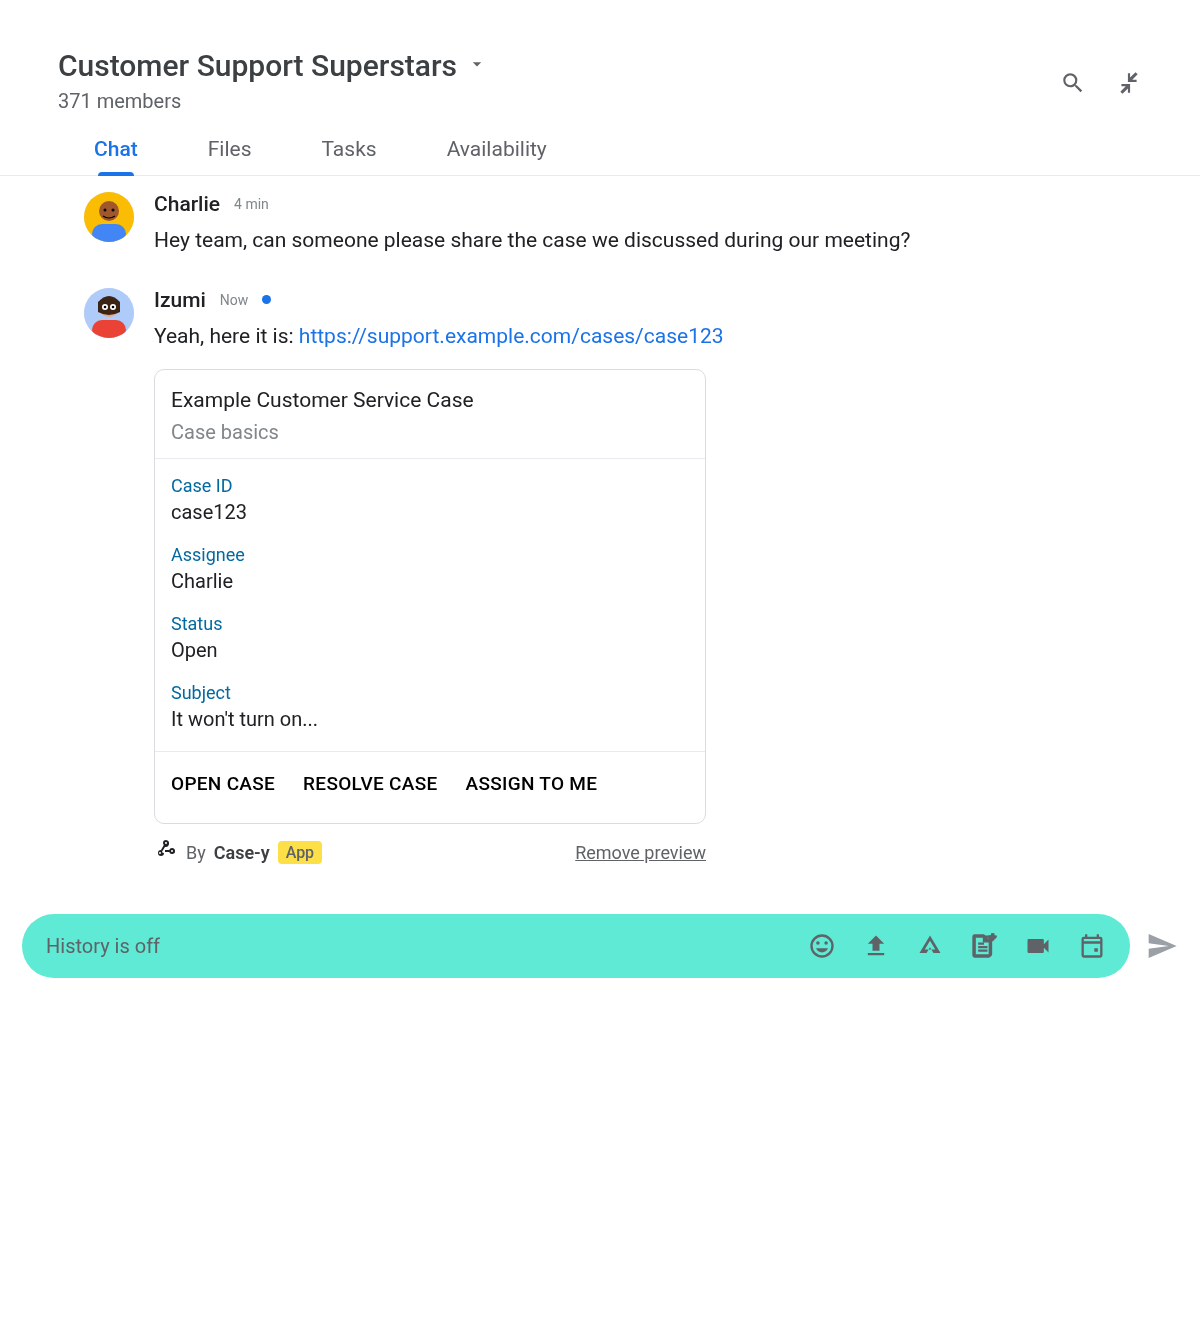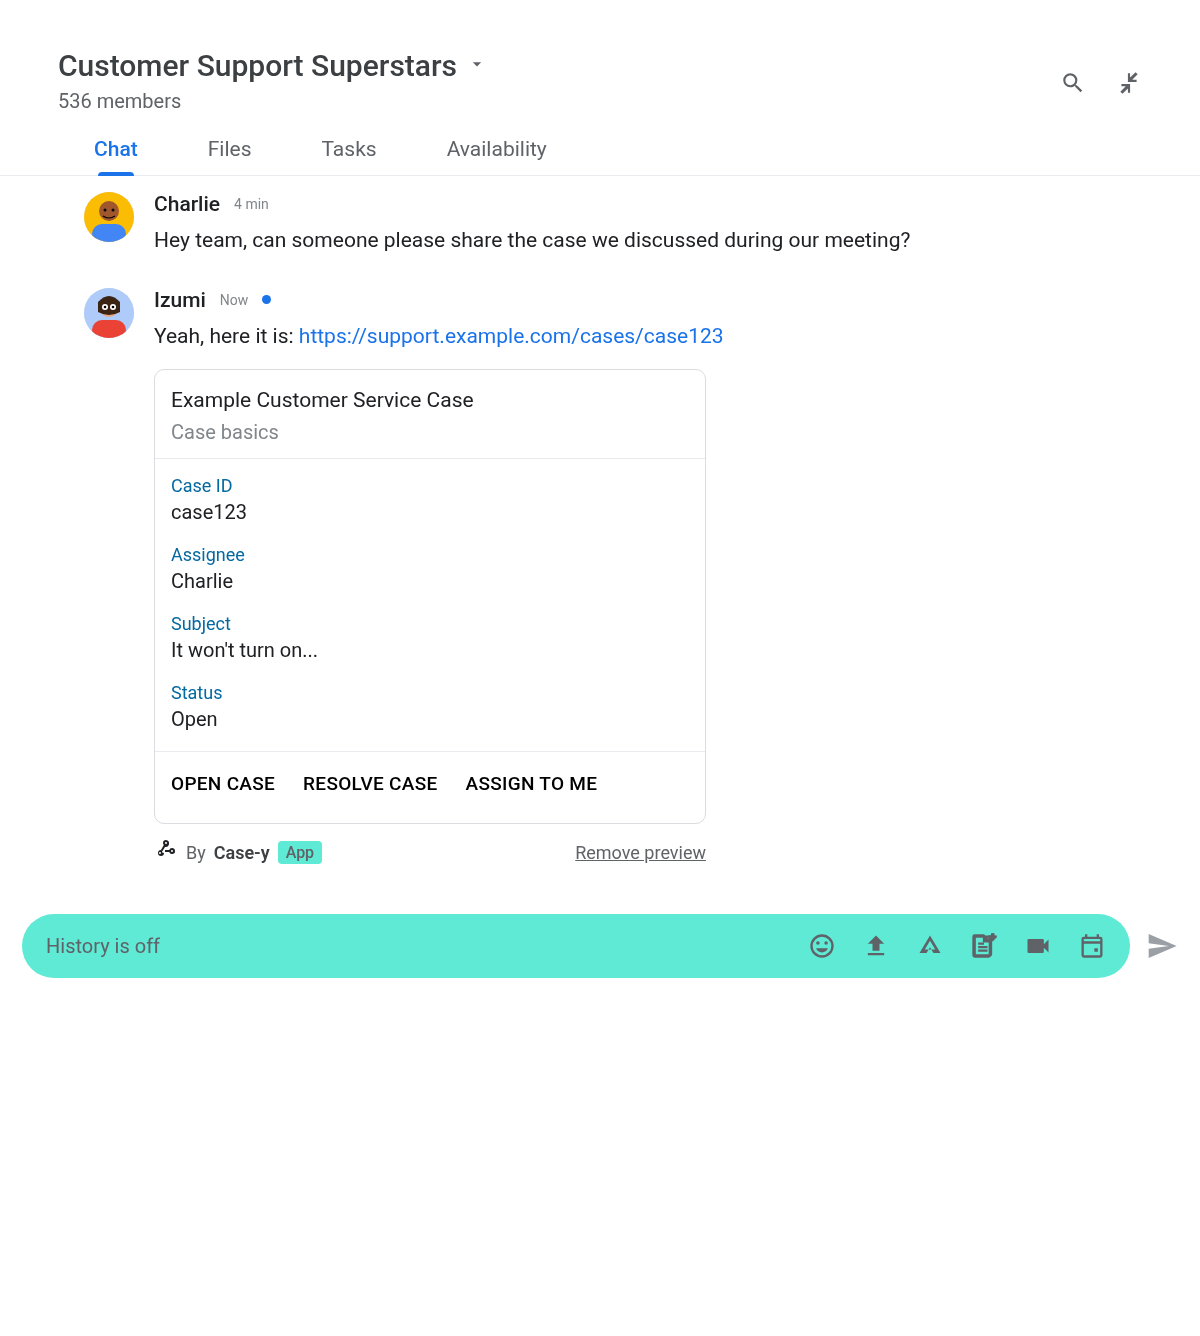--- a/index.html
+++ b/index.html
@@ -173,21 +173,21 @@
     .by-row {
       display: flex;
       align-items: center;
       gap: 8px;
       font-size: 18px;
       color: #5f6368;
     }
     .by-row .bot-icon svg { width: 24px; height: 24px; }
     .by-name { font-weight: 600; color: #3c4043; }
     .app-badge {
-      background: #5eead4;
+      background: #fde047;
       color: #5f6368;
       font-size: 16px;
       padding: 2px 8px;
       border-radius: 4px;
       font-weight: 500;
     }
     .remove-preview {
       font-size: 18px;
       color: #5f6368;
       text-decoration: underline;
@@ -225,21 +225,21 @@
   <div class="title-row">
     <div class="title-left">
       <div class="room-title-row">
         <span class="room-title">Customer Support Superstars</span>
         <span class="dropdown-icon">
           <svg viewBox="0 0 24 24">
               <path fill="#5f6368" d="M7 10l5 5 5-5z"></path>
             </svg>
         </span>
       </div>
-      <div class="members">536 members</div>
+      <div class="members">371 members</div>
     </div>
     <div class="header-actions">
       <span>
         <svg viewBox="0 0 24 24">
             <path d="M15.5 14h-.79l-.28-.27A6.471 6.471 0 0016 9.5 6.5 6.5 0 109.5 16c1.61 0 3.09-.59 4.23-1.57l.27.28v.79l5 4.99L20.49 19l-4.99-5zm-6 0C7.01 14 5 11.99 5 9.5S7.01 5 9.5 5 14 7.01 14 9.5 11.99 14 9.5 14z"></path>
           </svg>
       </span>
       <span>
         <svg viewBox="0 0 24 24">
             <path d="M4 20l5-5H5v-2h8v8h-2v-4l-5 5-2-2zm16-16l-5 5h4v2h-8V3h2v4l5-5 2 2z"></path>
@@ -311,26 +311,26 @@
         <div class="card-fields">
           <div class="field">
             <div class="field-label">Case ID</div>
             <div class="field-value">case123</div>
           </div>
           <div class="field">
             <div class="field-label">Assignee</div>
             <div class="field-value">Charlie</div>
           </div>
           <div class="field">
+            <div class="field-label">Status</div>
+            <div class="field-value">Open</div>
+          </div>
+          <div class="field">
             <div class="field-label">Subject</div>
             <div class="field-value">It won't turn on...</div>
-          </div>
-          <div class="field">
-            <div class="field-label">Status</div>
-            <div class="field-value">Open</div>
           </div>
         </div>
         <div class="card-actions">
           <span class="card-action">OPEN CASE</span>
           <span class="card-action">RESOLVE CASE</span>
           <span class="card-action">ASSIGN TO ME</span>
         </div>
       </div>
 
       <div class="card-footer">

